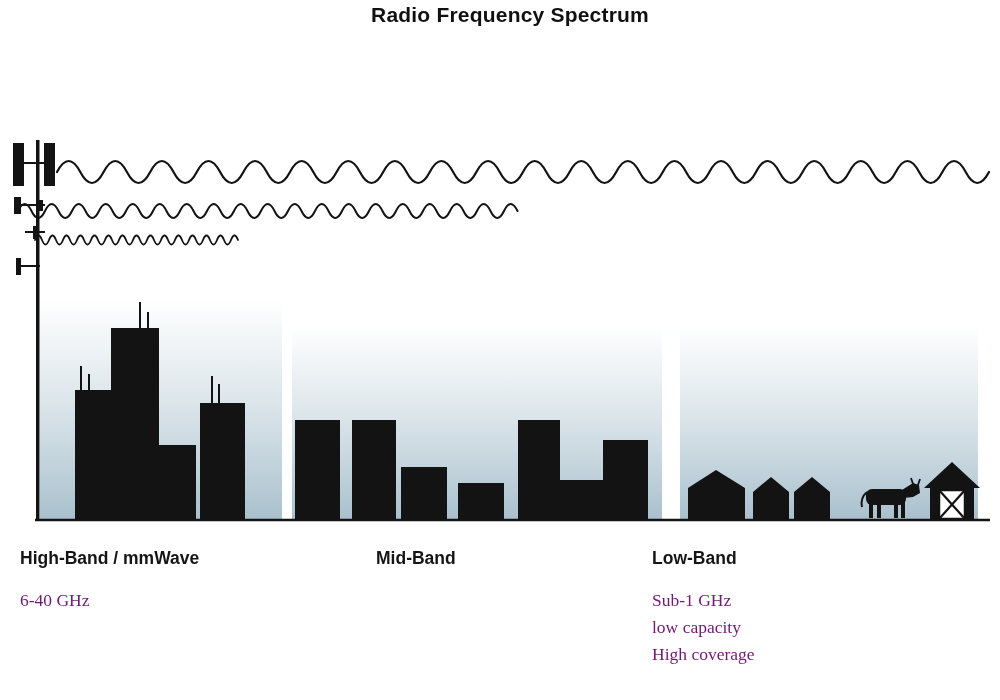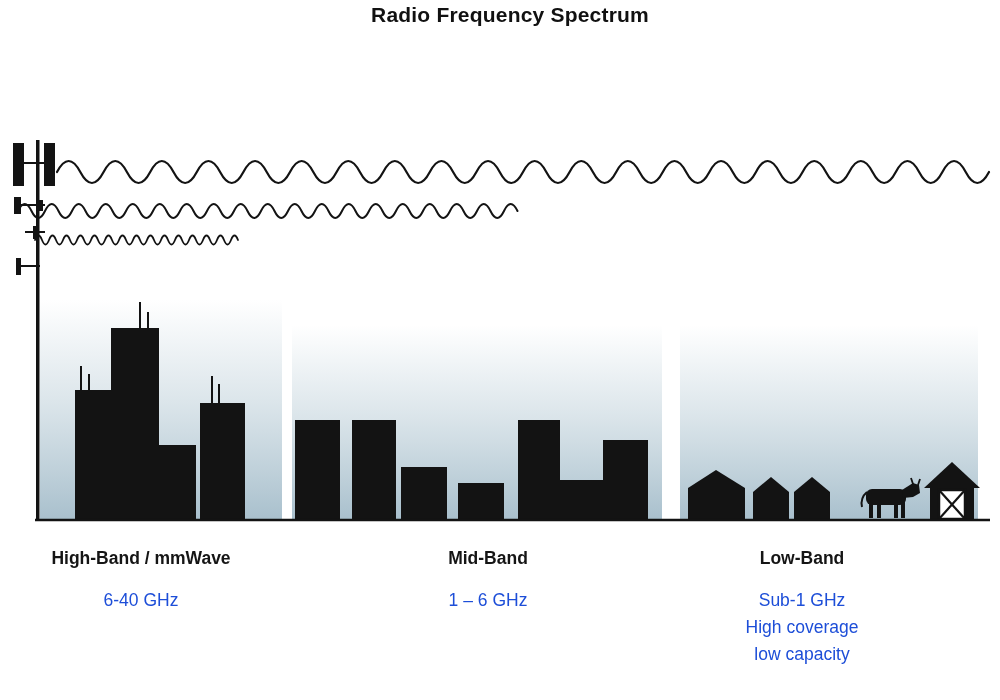--- a/index.html
+++ b/index.html
@@ -18,35 +18,35 @@
     font-size: 21px;
     font-weight: 700;
     color: #111;
     letter-spacing: 0.2px;
     padding-left: 20px;
   }
   svg.scene { position: absolute; top: 0; left: 0; display: block; }
   .band {
     position: absolute;
     top: 548px;
-    text-align: center;
   }
   .band-name {
     font-size: 17.5px;
     font-weight: 700;
     color: #151515;
     margin-bottom: 18px;
   }
   .band-line {
     font-size: 17.5px;
     line-height: 27px;
-    color: #1d4ed8;
+    color: #701a75;
+    font-family: Liberation Serif, serif;
   }
   .band-high { left: 20px;  width: 242px; }
-  .band-mid  { left: 358px; width: 260px; }
+  .band-mid  { left: 376px; width: 260px; }
   .band-low  { left: 652px; width: 300px; }
 </style>
 </head>
 <body>
 
 <h1 class="title">Radio Frequency Spectrum</h1>
 
 <svg class="scene" width="1000" height="535" viewBox="0 0 1000 535" xmlns="http://www.w3.org/2000/svg">
   <defs>
     <linearGradient id="skyGrad" x1="0" y1="0" x2="0" y2="1">
@@ -130,21 +130,20 @@
   <line x1="35" y1="520" x2="990" y2="520" stroke="#131313" stroke-width="2.5"></line>
 </svg>
 
 <div class="band band-high">
   <div class="band-name">High-Band / mmWave</div>
   <div class="band-line">6-40 GHz</div>
 </div>
 
 <div class="band band-mid">
   <div class="band-name">Mid-Band</div>
-  <div class="band-line">1 – 6 GHz</div>
 </div>
 
 <div class="band band-low">
   <div class="band-name">Low-Band</div>
   <div class="band-line">Sub-1 GHz</div>
+  <div class="band-line">low capacity</div>
   <div class="band-line">High coverage</div>
-  <div class="band-line">low capacity</div>
 </div>
 
 </body></html>

